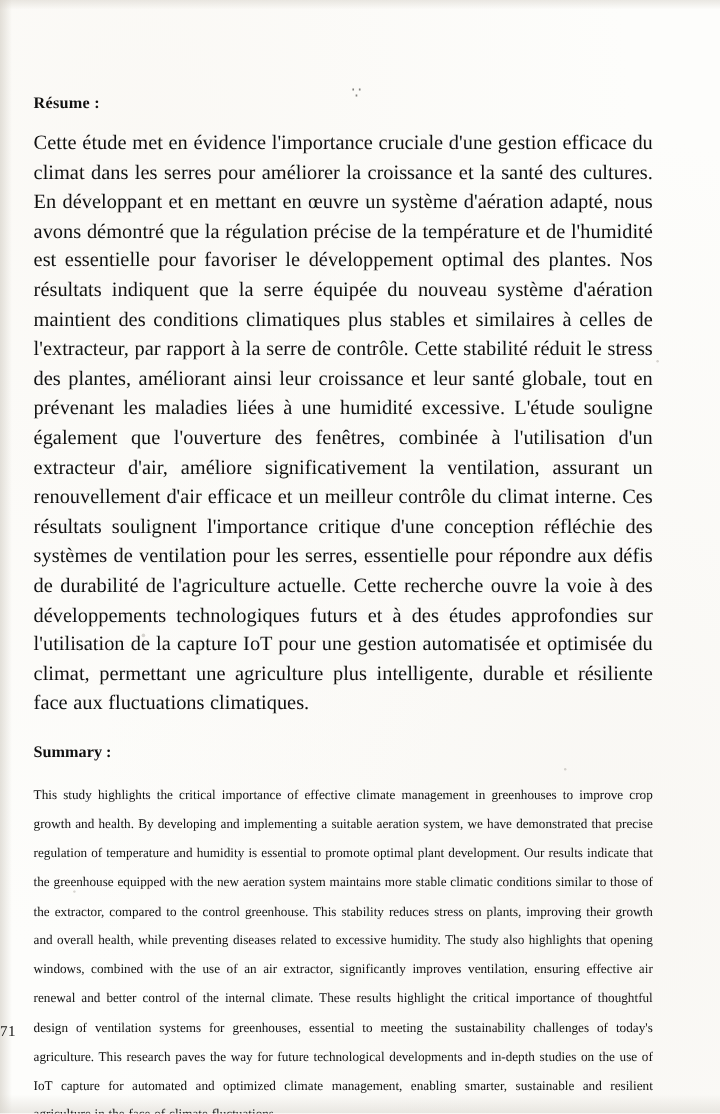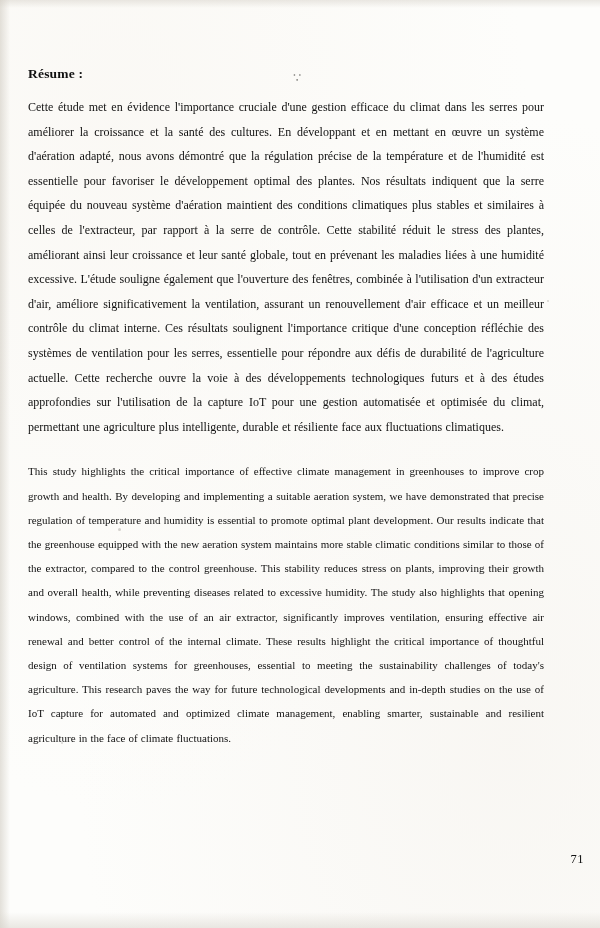--- a/index.html
+++ b/index.html
@@ -49,24 +49,24 @@
   .content {
     position: absolute;
     left: 28px;
     top: 66px;
     width: 516px;
   }
   .section-heading {
     font-weight: bold;
     font-size: 13.5px;
     letter-spacing: 0.2px;
-    margin: 0 0 13px 0;
+    margin: 12px 0 13px 0;
   }
   .para {
-    font-size: 12px;
+    font-size: 17px;
     line-height: 24.6px;
     text-align: justify;
     margin: 0;
     word-spacing: 0.4px;
   }
   .para.fr {
     text-indent: 0;
   }
   .block-gap {
     height: 20px;
@@ -76,23 +76,23 @@
     font-size: 13.5px;
     margin: 0 0 16px 0;
   }
   .para.en {
     font-size: 11px;
     line-height: 24.2px;
   }
   .page-number {
     position: absolute;
     left: 0;
-    right: 16px;
+    right: 5px;
     top: 852px;
-    text-align: right;
+    text-align: left;
     font-size: 12.5px;
     letter-spacing: 0.5px;
   }
   .speck {
     position: absolute;
     background: rgba(140,135,125,0.35);
     border-radius: 50%;
     pointer-events: none;
   }
   .mark-tick {
@@ -123,19 +123,20 @@
   <div class="speck" style="left:61px; top:742px; width:2px; height:2px;"></div>
   <div class="speck" style="left:547px; top:300px; width:2px; height:2px;"></div>
 
   <div class="content">
 
     <h2 class="section-heading">Résume :</h2>
     <p class="para fr">Cette étude met en évidence l'importance cruciale d'une gestion efficace du climat dans les serres pour améliorer la croissance et la santé des cultures. En développant et en mettant en œuvre un système d'aération adapté, nous avons démontré que la régulation précise de la température et de l'humidité est essentielle pour favoriser le développement optimal des plantes. Nos résultats indiquent que la serre équipée du nouveau système d'aération maintient des conditions climatiques plus stables et similaires à celles de l'extracteur, par rapport à la serre de contrôle. Cette stabilité réduit le stress des plantes, améliorant ainsi leur croissance et leur santé globale, tout en prévenant les maladies liées à une humidité excessive. L'étude souligne également que l'ouverture des fenêtres, combinée à l'utilisation d'un extracteur d'air, améliore significativement la ventilation, assurant un renouvellement d'air efficace et un meilleur contrôle du climat interne. Ces résultats soulignent l'importance critique d'une conception réfléchie des systèmes de ventilation pour les serres, essentielle pour répondre aux défis de durabilité de l'agriculture actuelle. Cette recherche ouvre la voie à des développements technologiques futurs et à des études approfondies sur l'utilisation de la capture IoT pour une gestion automatisée et optimisée du climat, permettant une agriculture plus intelligente, durable et résiliente face aux fluctuations climatiques.</p>
 
     <div class="block-gap"></div>
 
+    <h2 class="summary-heading">Summary :</h2>
     <p class="para en">This study highlights the critical importance of effective climate management in greenhouses to improve crop growth and health. By developing and implementing a suitable aeration system, we have demonstrated that precise regulation of temperature and humidity is essential to promote optimal plant development. Our results indicate that the greenhouse equipped with the new aeration system maintains more stable climatic conditions similar to those of the extractor, compared to the control greenhouse. This stability reduces stress on plants, improving their growth and overall health, while preventing diseases related to excessive humidity. The study also highlights that opening windows, combined with the use of an air extractor, significantly improves ventilation, ensuring effective air renewal and better control of the internal climate. These results highlight the critical importance of thoughtful design of ventilation systems for greenhouses, essential to meeting the sustainability challenges of today's agriculture. This research paves the way for future technological developments and in-depth studies on the use of IoT capture for automated and optimized climate management, enabling smarter, sustainable and resilient agriculture in the face of climate fluctuations.</p>
 
   </div>
 
   <div class="page-number">71</div>
 
 </div>
 
 </body></html>

